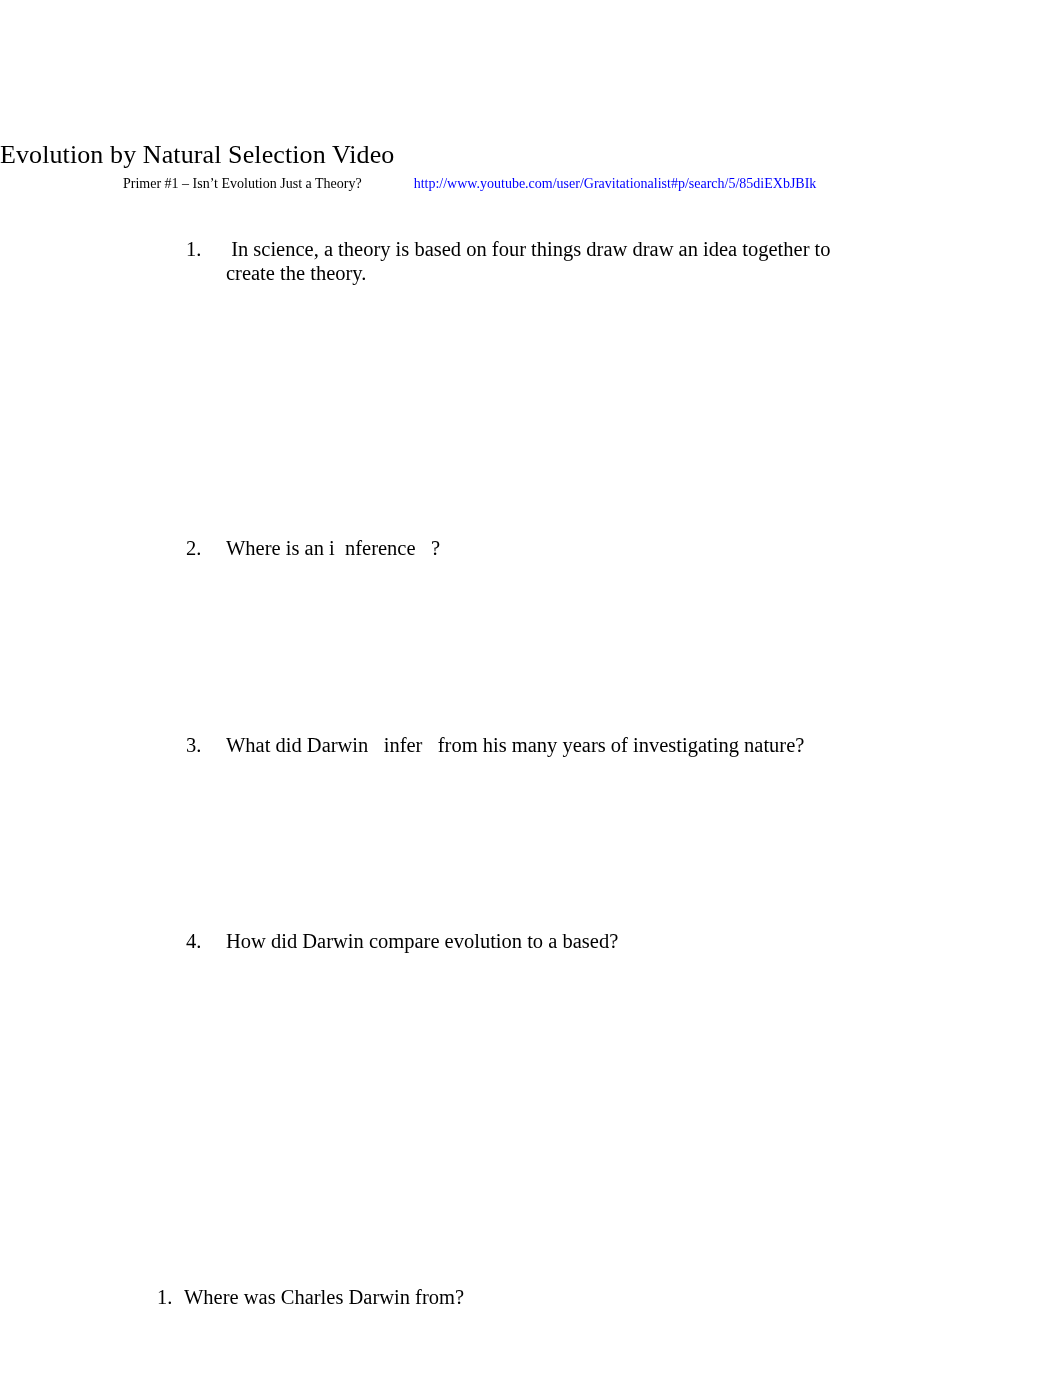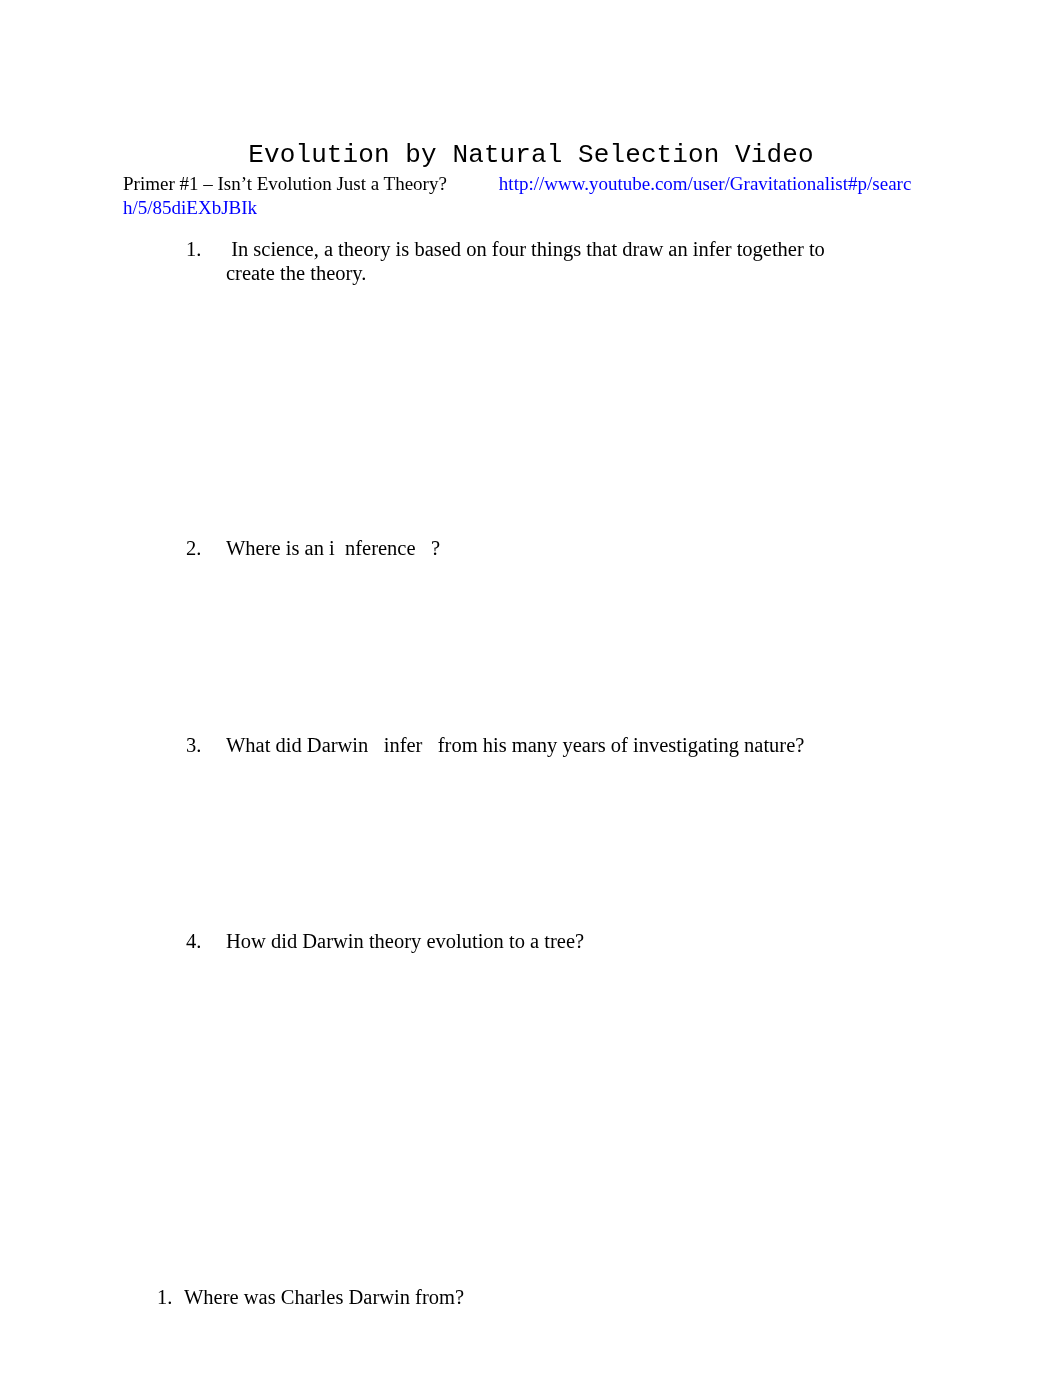--- a/index.html
+++ b/index.html
@@ -17,34 +17,33 @@
     height: 1377px;
     background: #ffffff;
     overflow: hidden;
     box-sizing: border-box;
   }
   .doc-title {
     position: absolute;
     top: 123px;
     left: 0;
     width: 1062px;
-    text-align: center;
+    text-align: left;
     font-size: 26px;
     line-height: 30px;
     font-weight: normal;
     letter-spacing: 0.1px;
     white-space: pre;
-    font-family: Liberation Mono, monospace;
   }
   .primer-block {
     position: absolute;
     top: 172px;
     left: 123px;
     width: 800px;
-    font-size: 19px;
+    font-size: 14px;
     line-height: 23.5px;
   }
   .primer-label {
     white-space: pre;
   }
   .primer-gap {
     display: inline-block;
     width: 52px;
   }
   .primer-link {
@@ -93,36 +92,36 @@
 <div class="page">
 
   <h1 class="doc-title">Evolution by Natural Selection Video</h1>
 
   <div class="primer-block">
     <span class="primer-label">Primer #1 – Isn’t Evolution Just a Theory?</span><span class="primer-gap"></span><a class="primer-link" href="#"><span>http://www.youtube.com/user/</span><span>Gravitationalist#p/search/5/85diEXbJBIk</span></a>
   </div>
 
   <div class="q-item list-a q1">
     <span class="q-marker">1.</span>
-    <span class="q-text"> In science, a theory is based on four things that draw an infer together to create the theory.</span>
+    <span class="q-text"> In science, a theory is based on four things draw draw an idea together to create the theory.</span>
   </div>
 
   <div class="q-item list-a q2">
     <span class="q-marker">2.</span>
     <span class="q-text">Where is an i  nference   ?</span>
   </div>
 
   <div class="q-item list-a q3">
     <span class="q-marker">3.</span>
     <span class="q-text">What did Darwin   infer   from his many years of investigating nature?</span>
   </div>
 
   <div class="q-item list-a q4">
     <span class="q-marker">4.</span>
-    <span class="q-text">How did Darwin theory evolution to a tree?</span>
+    <span class="q-text">How did Darwin compare evolution to a based?</span>
   </div>
 
   <div class="q-item list-b q5">
     <span class="q-marker">1.</span>
     <span class="q-text">Where was Charles Darwin from?</span>
   </div>
 
 </div>
 
 </body></html>

